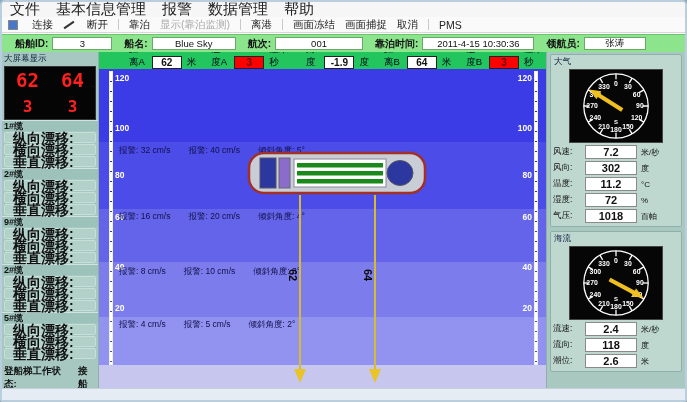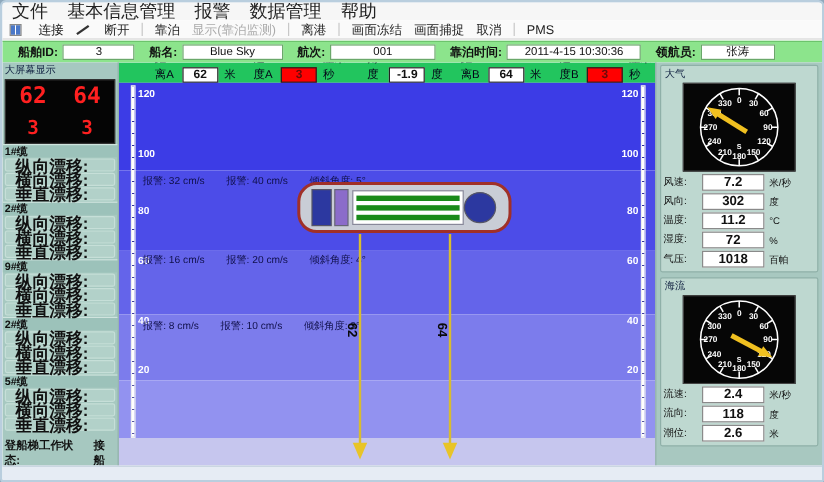--- a/index.html
+++ b/index.html
@@ -221,20 +221,25 @@
         <div class="zoneline" style="top:142px">
           <span>报警: 16 cm/s</span>
           <span>报警: 20 cm/s</span>
           <span>倾斜角度: 4°</span>
         </div>
         <div class="zoneline" style="top:197px">
           <span>报警: 8 cm/s</span>
           <span>报警: 10 cm/s</span>
           <span>倾斜角度: 3°</span>
         </div>
+        <div class="zoneline" style="top:250px">
+          <span>报警: 4 cm/s</span>
+          <span>报警: 5 cm/s</span>
+          <span>倾斜角度: 2°</span>
+        </div>
 
         <div class="shipwrap">
           <svg width="180" height="45" viewBox="0 0 180 45">
             <rect x="2" y="2" width="176" height="40" rx="15" fill="#c9cdd6" stroke="#a03028" stroke-width="2.5"></rect>
             <rect x="13" y="7" width="16" height="30" fill="#2c38a0" stroke="#556"></rect>
             <rect x="32" y="7" width="11" height="30" fill="#8b6cca" stroke="#667"></rect>
             <rect x="47" y="8" width="92" height="28" fill="#ffffff" stroke="#889"></rect>
             <rect x="50" y="12" width="86" height="4.5" fill="#1a8a1a"></rect>
             <rect x="50" y="20" width="86" height="4.5" fill="#1a8a1a"></rect>
             <rect x="50" y="28" width="86" height="4.5" fill="#1a8a1a"></rect>

